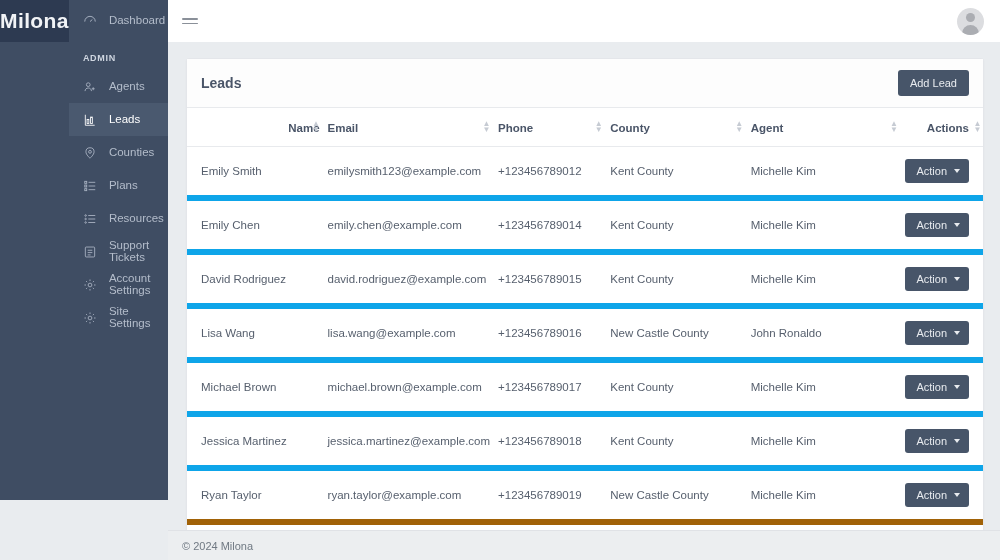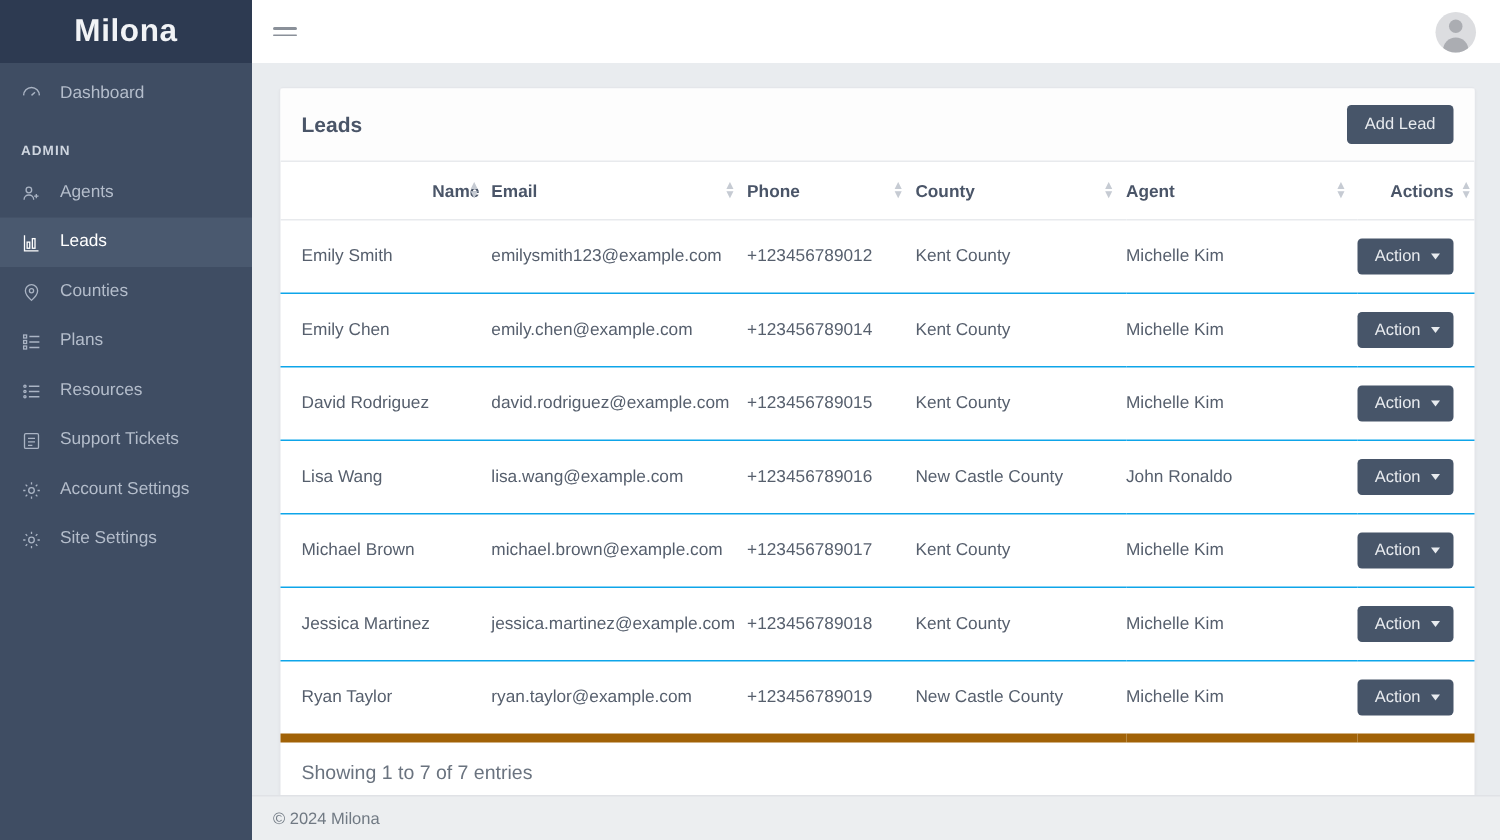--- a/index.html
+++ b/index.html
@@ -8,22 +8,22 @@
     font-family: "Liberation Sans", sans-serif;
     background: #e9ecef;
     overflow: hidden;
   }
   .app { display: flex; width: 1000px; height: 560px; }
 
   
   .sidebar {
     width: 168px; flex: 0 0 168px;
     background: #3f4d63;
-    display: flex; flex-direction: column;
-    height: 560px;
+    display: flex; 
+    height: 500px;
   }
   .brand {
     height: 42px; flex: 0 0 42px;
     background: #2d3a51;
     display: flex; align-items: center; justify-content: center;
   }
   .brand-text {
     color: #f1f3f6; font-size: 21px; font-weight: 700;
     letter-spacing: 0.4px;
   }
@@ -122,21 +122,21 @@
     color: #c6cbd3; font-size: 8px; line-height: 6px;
     display: flex; flex-direction: column; align-items: center;
     justify-content: center;
   }
   th.c-act .sorter { right: 2px; }
   .sorter i { font-style: normal; display: block; }
 
   tbody td {
     font-size: 11.5px; color: #565f6d;
     padding: 12px 8px 12px 0;
-    border-bottom: 1px solid #0ea5e9;
+    border-bottom: 6px solid #0ea5e9;
     white-space: nowrap;
   }
   tbody td.c-name { padding-left: 14px; }
   tbody tr:last-child td { border-bottom: 6px solid #a16207; }
   td.c-act { text-align: right; padding-right: 14px; margin-left: 16px; }
   .action-btn {
     background: #475569; color: #e8ebef;
     border: none; border-radius: 3px;
     font-size: 11px; padding: 6px 9px 6px 11px;
     cursor: pointer; font-family: inherit;

